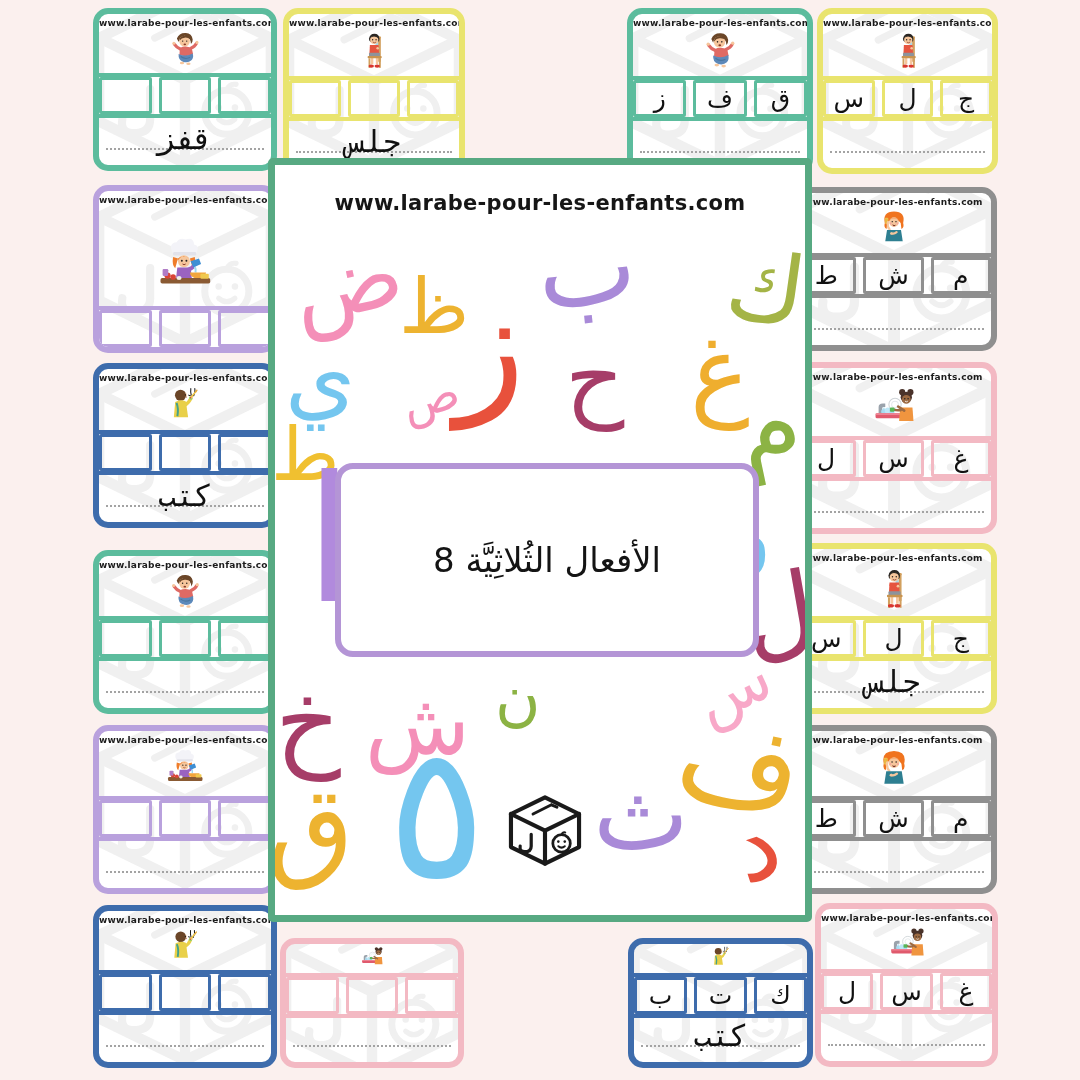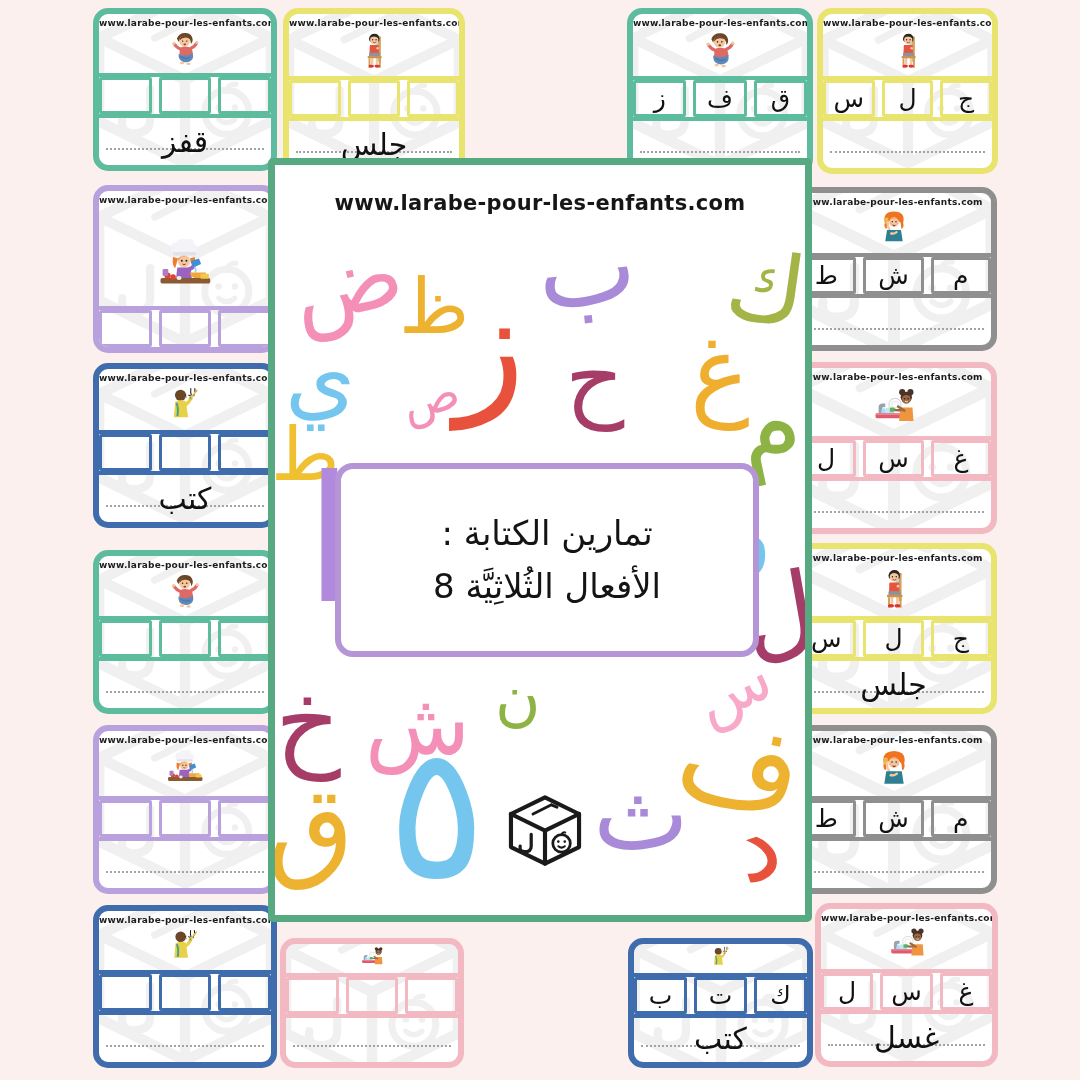--- a/index.html
+++ b/index.html
@@ -15,21 +15,21 @@
        color:#1b1b1b;text-align:center;padding-top:4px;white-space:nowrap;}
   .art{position:relative;z-index:2;flex:1;display:flex;align-items:flex-end;justify-content:center;overflow:hidden;}
   .av{height:95%;max-height:70px;width:100px;display:block;}
   .boxes{position:relative;z-index:2;display:flex;direction:rtl;gap:7px;height:37px;
          border-top:4px solid var(--c);flex:none;}
   .bx{flex:1;border:3.5px solid var(--c);border-radius:2px;display:flex;align-items:center;
       justify-content:center;font-size:25px;line-height:1;color:#111;background:transparent;}
   .wband{position:relative;z-index:2;height:47px;border-top:4px solid var(--c);flex:none;}
   .dots{position:absolute;left:7px;right:7px;bottom:15px;border-bottom:2px dotted #a3a3a3;}
   .word{position:absolute;left:0;right:0;bottom:7px;text-align:center;font-size:30px;
-        line-height:1.1;color:#111;direction:rtl;}
+        line-height:1.1;color:#111;direction:rtl;font-family:Liberation Mono, monospace;}
   .cut .wband{height:44px;}
   
   .center-card{position:absolute;left:268px;top:158px;width:544px;height:764px;background:#fff;
         border:7px solid #57a982;border-radius:5px;box-sizing:border-box;overflow:hidden;z-index:10;}
   .c-hdr{position:relative;z-index:3;margin-top:26px;text-align:center;font-weight:bold;
         font-size:21px;letter-spacing:.3px;color:#161616;}
   .scatter{position:absolute;inset:0;z-index:1;}
   .lt{position:absolute;line-height:1;display:block;transform-origin:center;}
   .t-box{position:absolute;left:60px;top:298px;width:424px;height:194px;background:#fff;
         border:6px solid #b495d6;border-radius:18px;box-sizing:border-box;z-index:3;
@@ -534,21 +534,20 @@
           <use href="#a-wash"></use>
         </svg>
       </div>
     <div class="boxes">
       <div class="bx">غ</div>
       <div class="bx">س</div>
       <div class="bx">ل</div>
     </div>
     <div class="wband">
       <div class="dots"></div>
-      <div class="word">غسل</div>
     </div>
   </div>
 
   <div class="center-card">
     <div class="c-hdr">www.larabe-pour-les-enfants.com</div>
     <div class="scatter">
       <span class="lt" style="left: 16px; top: 72px; font-size: 92px; color: rgb(244, 143, 184); transform: rotate(-12deg);">ض</span>
       <span class="lt" style="left: 124px; top: 104px; font-size: 76px; color: rgb(237, 179, 48); transform: rotate(0deg);">ظ</span>
       <span class="lt" style="left: 10px; top: 168px; font-size: 90px; color: rgb(116, 198, 239); transform: rotate(0deg);">ي</span>
       <span class="lt" style="left: 126px; top: 208px; font-size: 48px; color: rgb(244, 143, 184); transform: rotate(-15deg);">ص</span>
@@ -566,21 +565,20 @@
       <span class="lt" style="left: 0px; top: 506px; font-size: 102px; color: rgb(166, 61, 104); transform: rotate(0deg);">خ</span>
       <span class="lt" style="left: 90px; top: 516px; font-size: 86px; color: rgb(244, 143, 184); transform: rotate(0deg);">ش</span>
       <span class="lt" style="left: 220px; top: 502px; font-size: 62px; color: rgb(140, 179, 68); transform: rotate(0deg);">ن</span>
       <span class="lt" style="left: -8px; top: 606px; font-size: 112px; color: rgb(237, 179, 48); transform: rotate(0deg);">ق</span>
       <span class="lt" style="left: 112px; top: 556px; font-size: 185px; color: rgb(116, 198, 239); transform: rotate(0deg);">٥</span>
       <span class="lt" style="left: 318px; top: 598px; font-size: 102px; color: rgb(169, 138, 216); transform: rotate(0deg);">ث</span>
       <span class="lt" style="left: 404px; top: 540px; font-size: 118px; color: rgb(237, 179, 48); transform: rotate(12deg);">ف</span>
       <span class="lt" style="left: 458px; top: 630px; font-size: 100px; color: rgb(232, 81, 60); transform: rotate(-18deg);">د</span>
     </div>
     <div class="t-box">
-      <div class="t1">تمارين الكتابة :</div>
       <div class="t2">الأفعال الثُلاثِيَّة 8</div>
     </div>
     <div class="dice">
         <svg viewBox="0 0 100 100">
           <use href="#l-cube"></use>
         </svg>
       </div>
   </div>
 
 </div>

